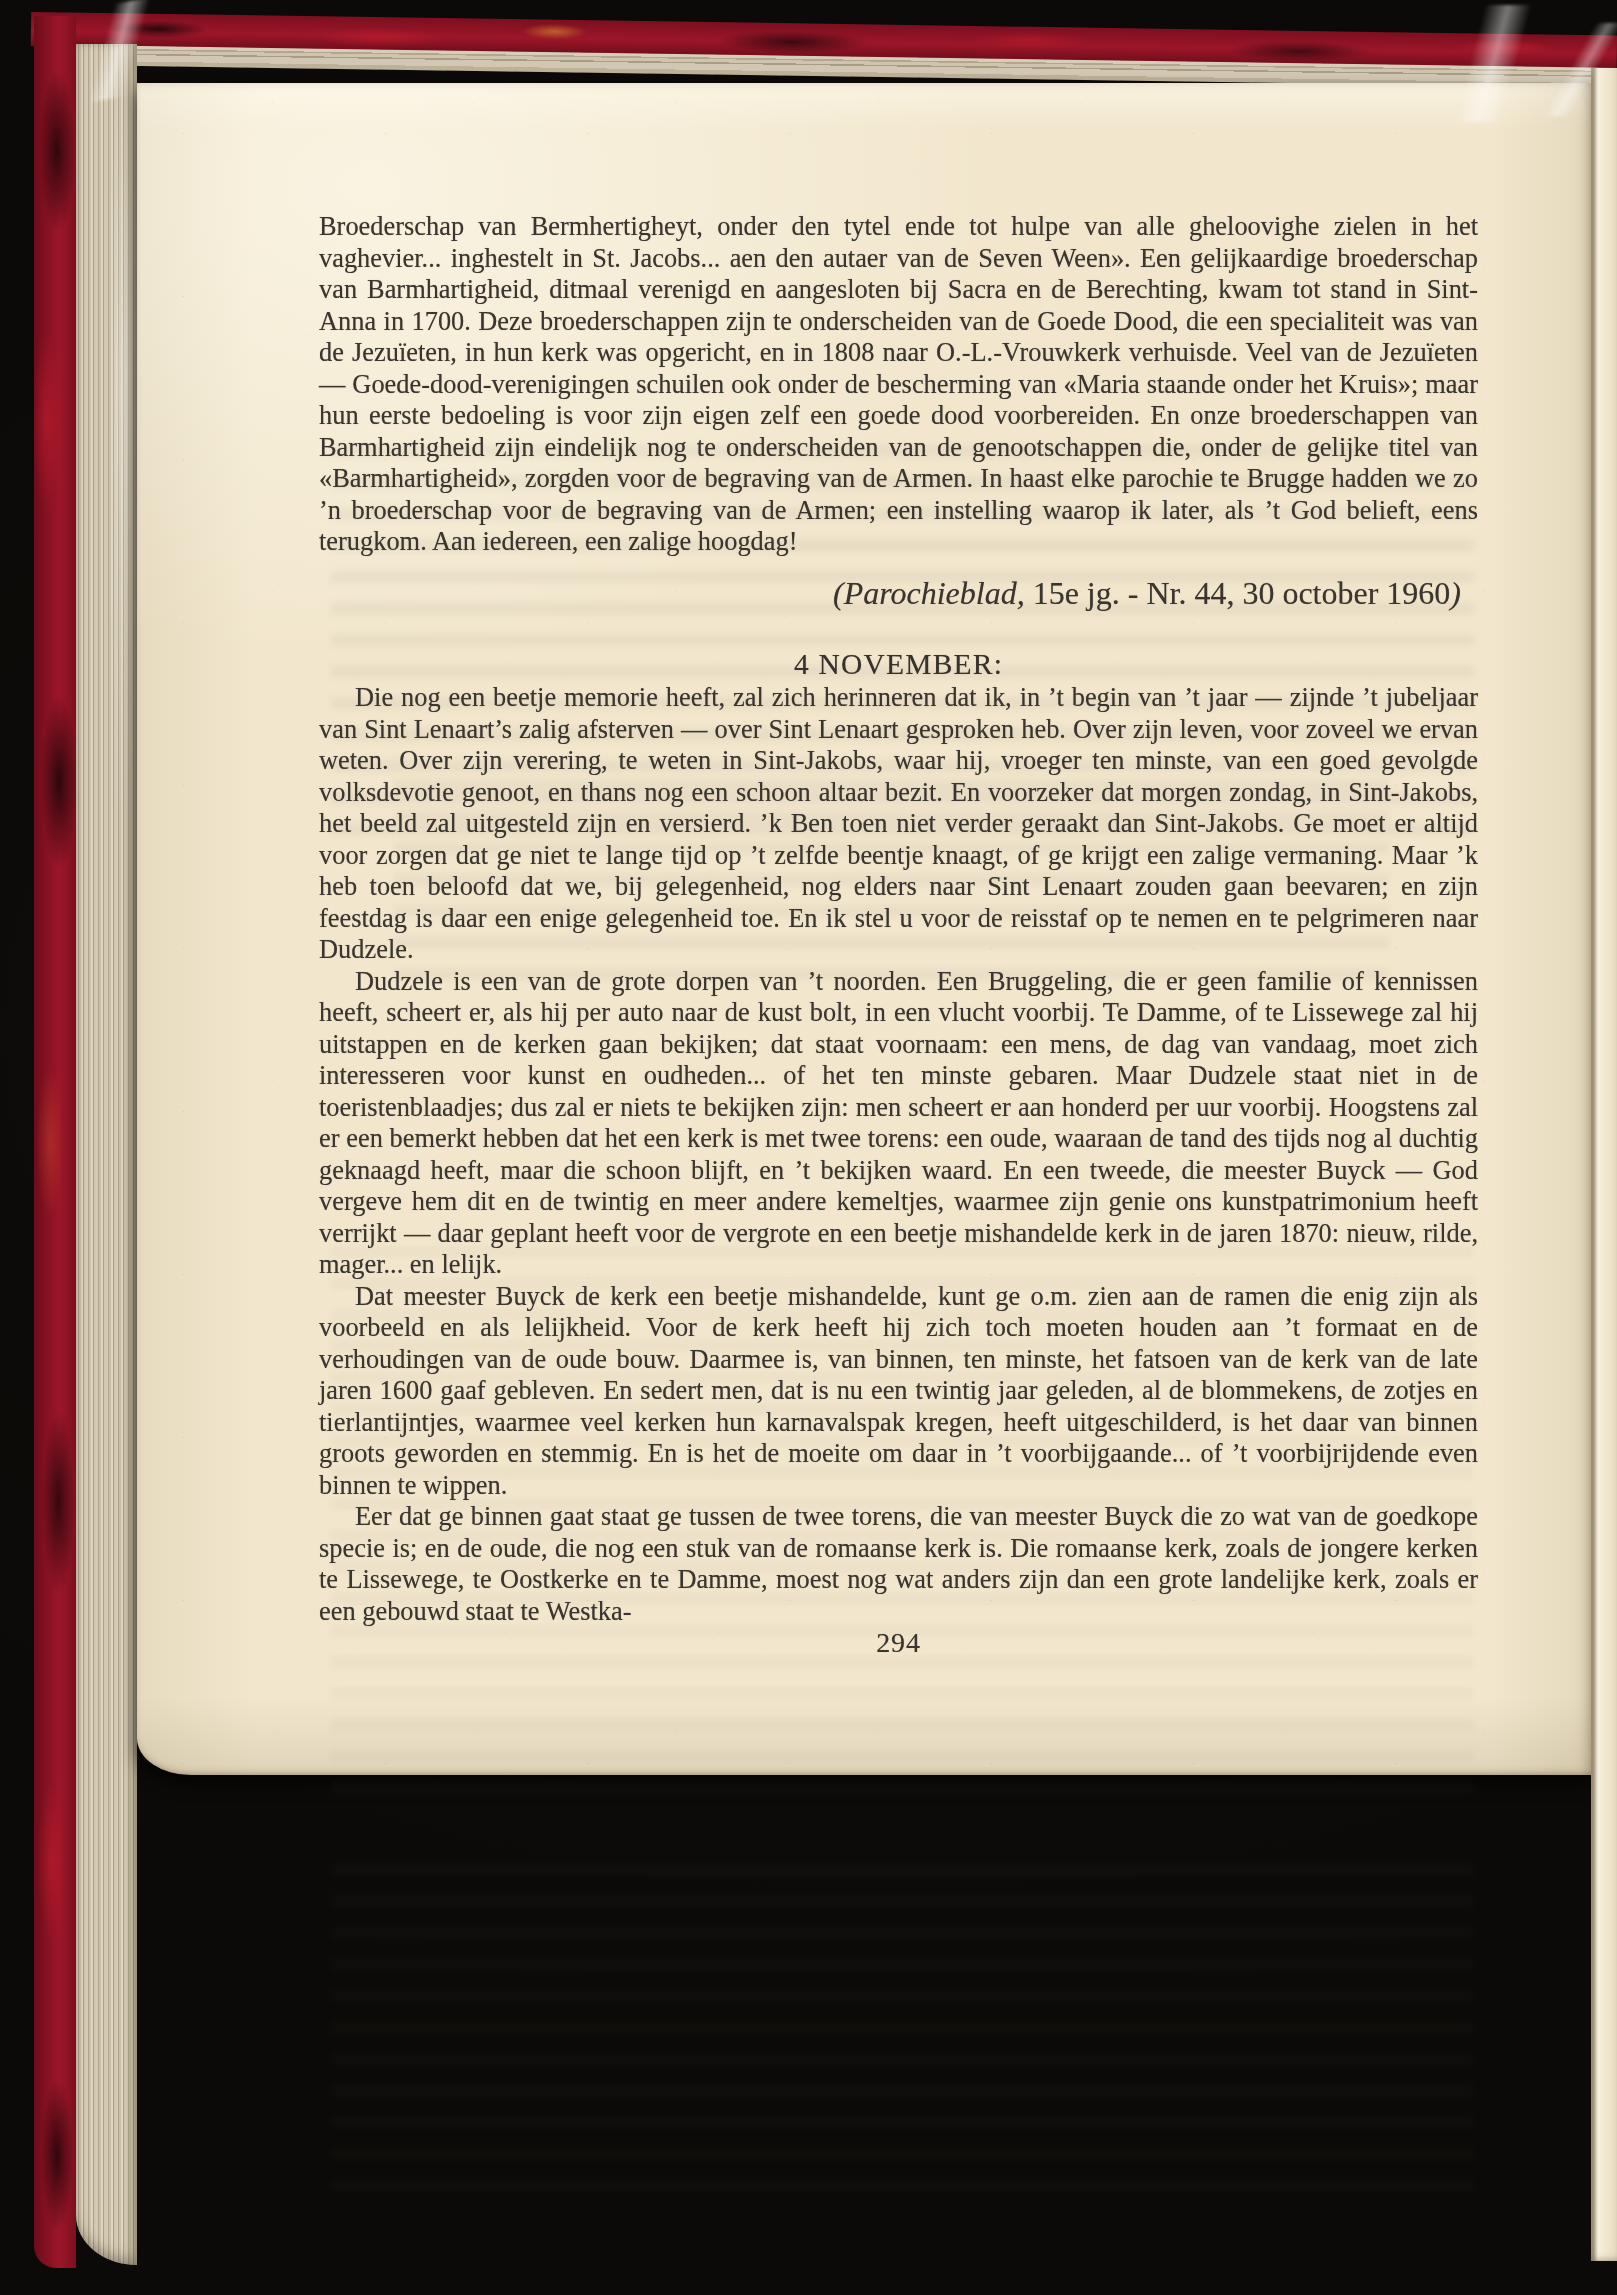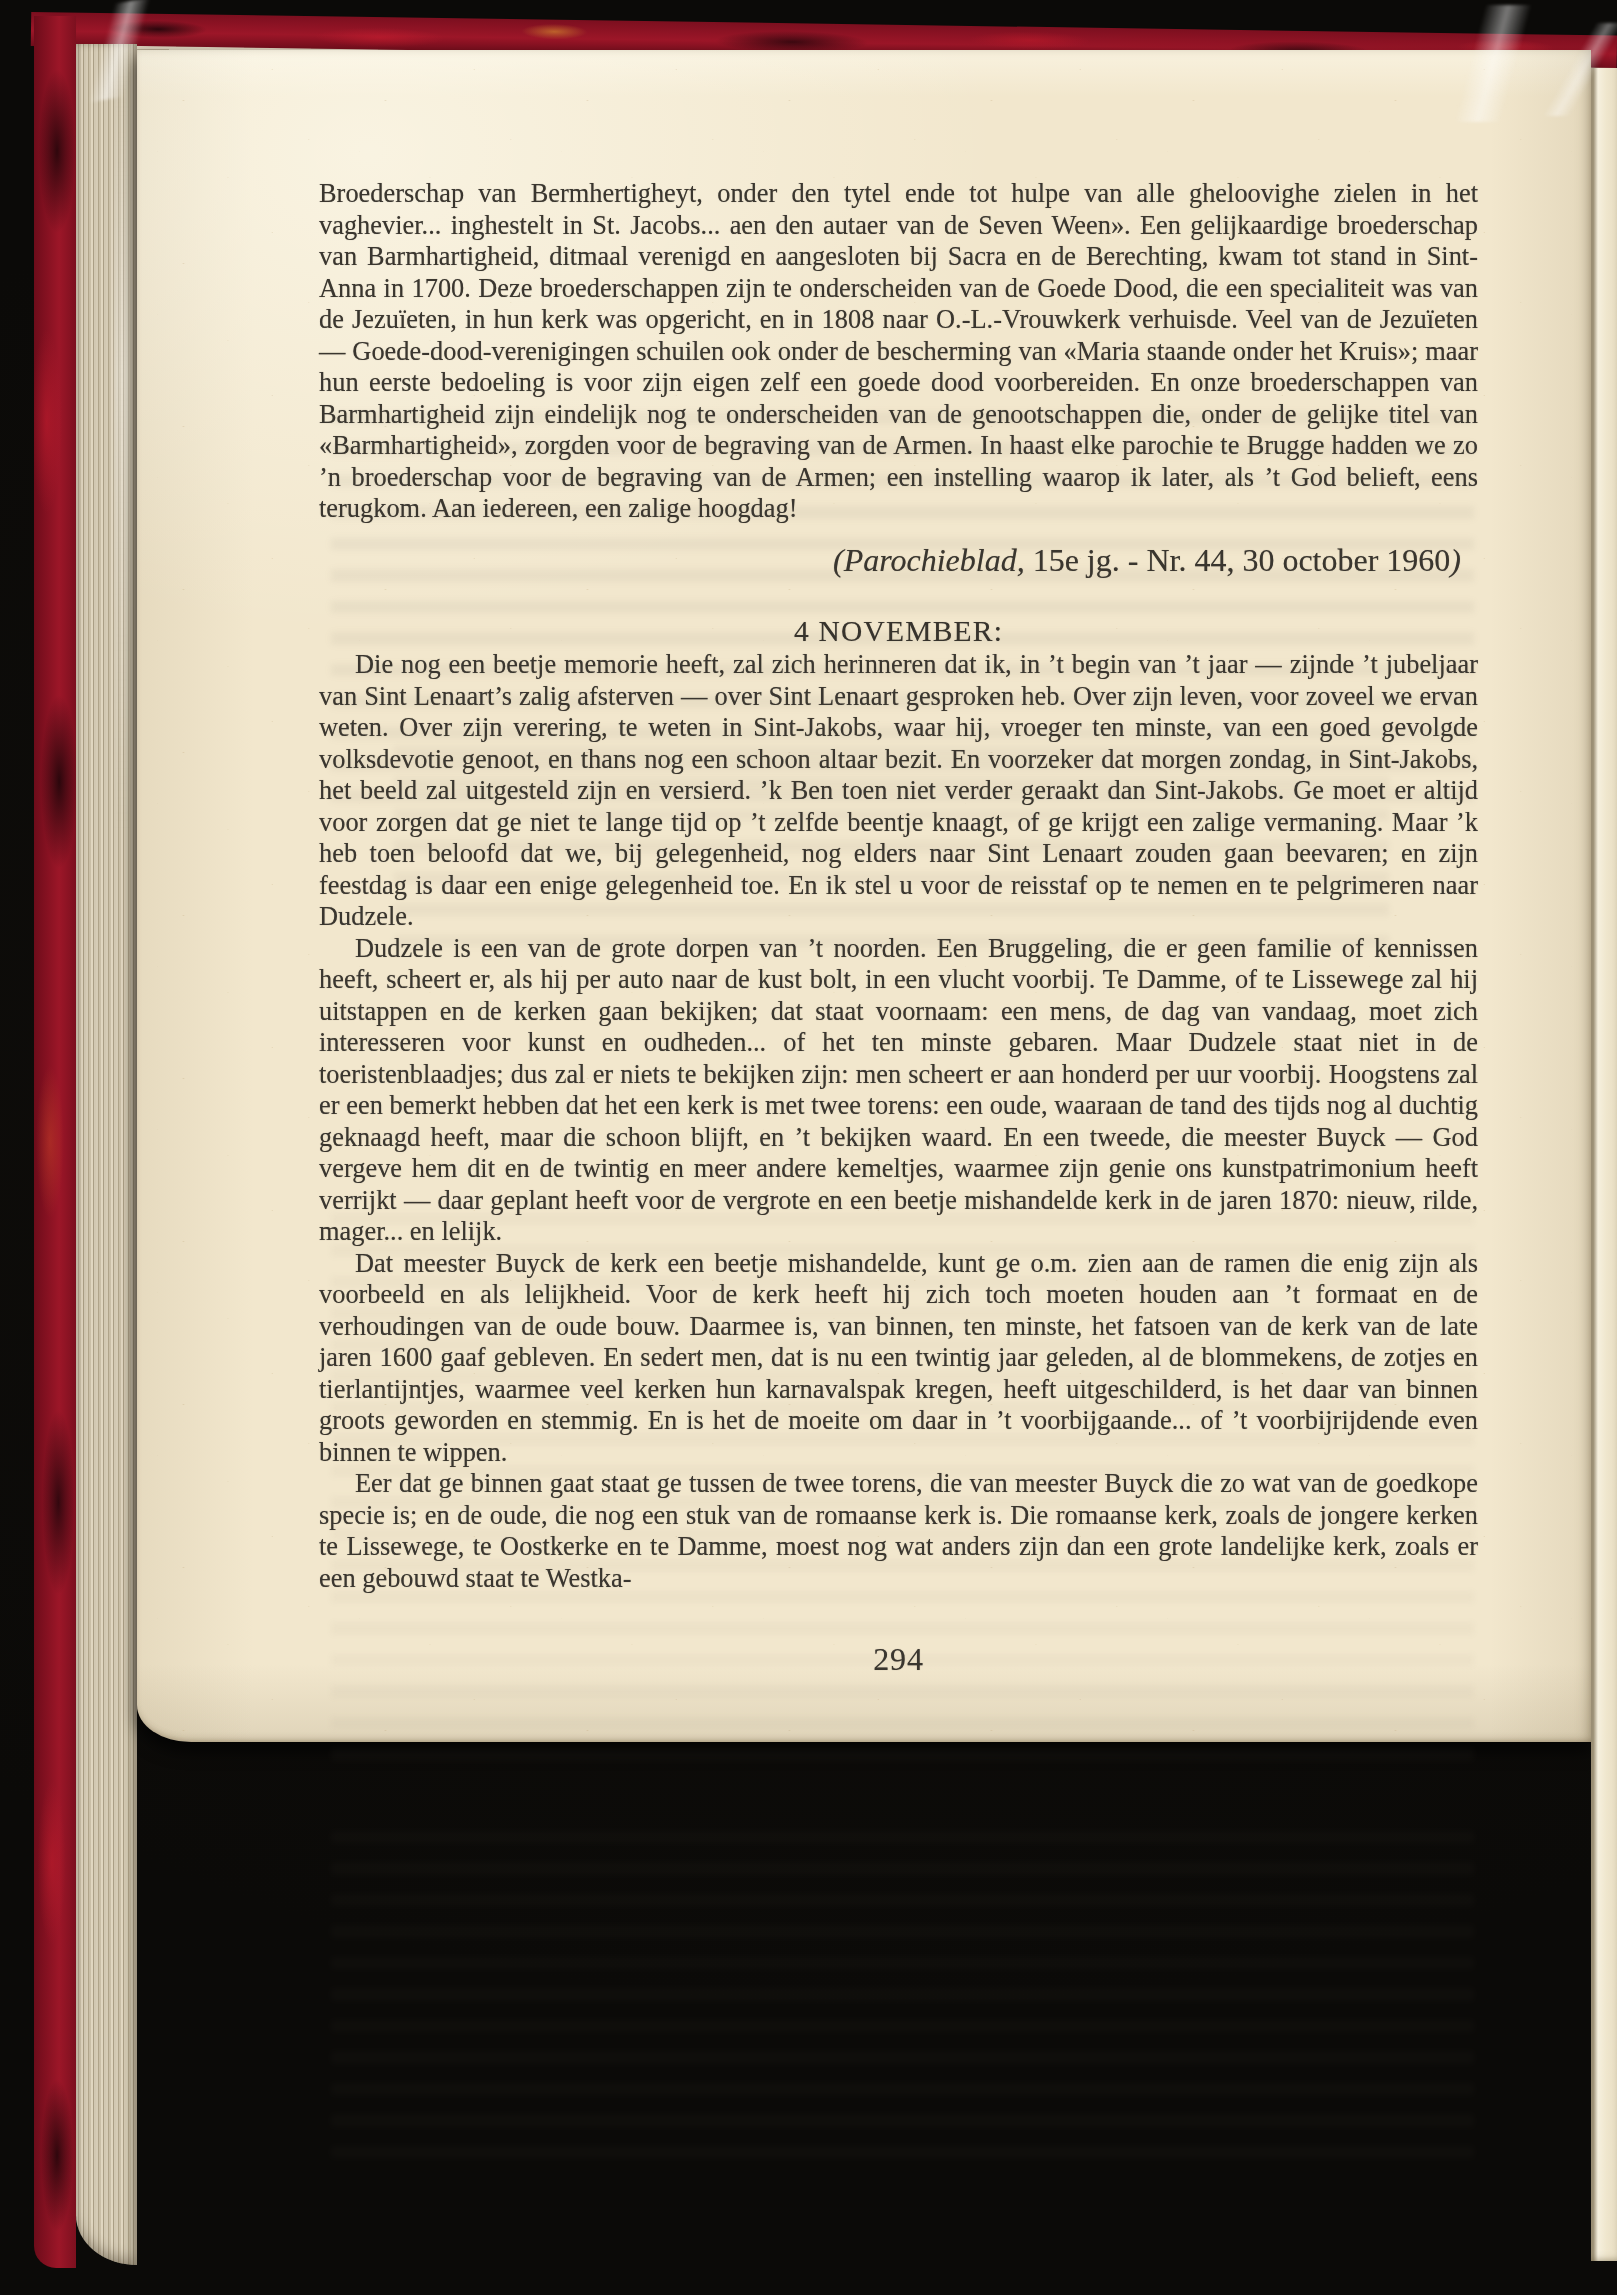--- a/index.html
+++ b/index.html
@@ -37,21 +37,21 @@
       radial-gradient(23px 109px at 55% 95%, rgba(20,3,6,.8), transparent 70%),
       linear-gradient(90deg,#6d0c1a,#9c1628 60%,#7c101f);}
 
   
   .pages-left{position:absolute;left:76px;top:44px;width:61px;height:2221px;
     border-bottom-left-radius:86px 70px;
     background:repeating-linear-gradient(90deg,#d6ccb6 0 2.3px,#b0a48a 2.3px 3.1px,#cabfa7 3.1px 4.7px,#e0d6c0 4.7px 7px,#aa9e85 7px 7.8px,#d2c8b2 7.8px 10px);
     box-shadow:inset -6.2px 0 7.8px rgba(90,80,60,.35), inset 0 -7.8px 11px rgba(60,50,35,.3);}
 
   
-  .page{position:absolute;left:137px;top:50px;width:1454px;height:1692px;
+  .page{position:absolute;left:137px;top:83px;width:1454px;height:1692px;
     border-bottom-left-radius:54px 37px;
     background:
       radial-gradient(1011px 778px at 16% 6%, rgba(255,253,242,.55), transparent 62%),
       linear-gradient(90deg, rgba(125,105,65,.10), transparent 117px),
       linear-gradient(270deg, rgba(125,105,65,.12), transparent 101px),
       linear-gradient(0deg, rgba(110,95,65,.14), transparent 78px),
       linear-gradient(180deg, rgba(255,252,240,.5), transparent 47px),
       #f2e7cd;
     box-shadow:0 9.3px 15.6px rgba(0,0,0,.65), inset -7px 0 12.4px -5.4px rgba(100,85,55,.5), inset 0 -3.9px 6.2px -3.1px rgba(120,100,70,.5);}
   .page::before{content:"";position:absolute;inset:0;border-radius:inherit;pointer-events:none;opacity:.65;
@@ -91,21 +91,21 @@
   .text-block{position:absolute;left:182px;top:128px;width:1159px;color:#3a362f;
     font-size:26.4px;line-height:31.5px;text-align:justify;
     text-shadow:0 0 0.8px rgba(58,54,47,.5);}
   .bodyp{margin:0;}
   .indent{text-indent:36px;}
   .citation{margin:20px 0 0;text-align:right;padding-right:17px;font-size:32px;}
   .citation .it{font-style:italic;}
   .heading{margin:61px 0 0;text-align:center;font-size:37px;line-height:40px;font-weight:700;letter-spacing:0.8px;color:#35312a;}
   .subhead{margin-top:37px;text-align:center;font-size:29.5px;line-height:36px;letter-spacing:1.2px;color:#37332c;}
   .resume{}
-  .pageno{margin-top:50px;text-align:center;font-size:32px;letter-spacing:0.8px;}
+  .pageno{text-align:center;font-size:28px;letter-spacing:0.8px;}
 </style>
 </head>
 <body>
 
 <div class="scene">
 
   <div class="cover-top"></div>
   <div class="pages-top"></div>
   <div class="cover-left"></div>
   <div class="pages-left"></div>

